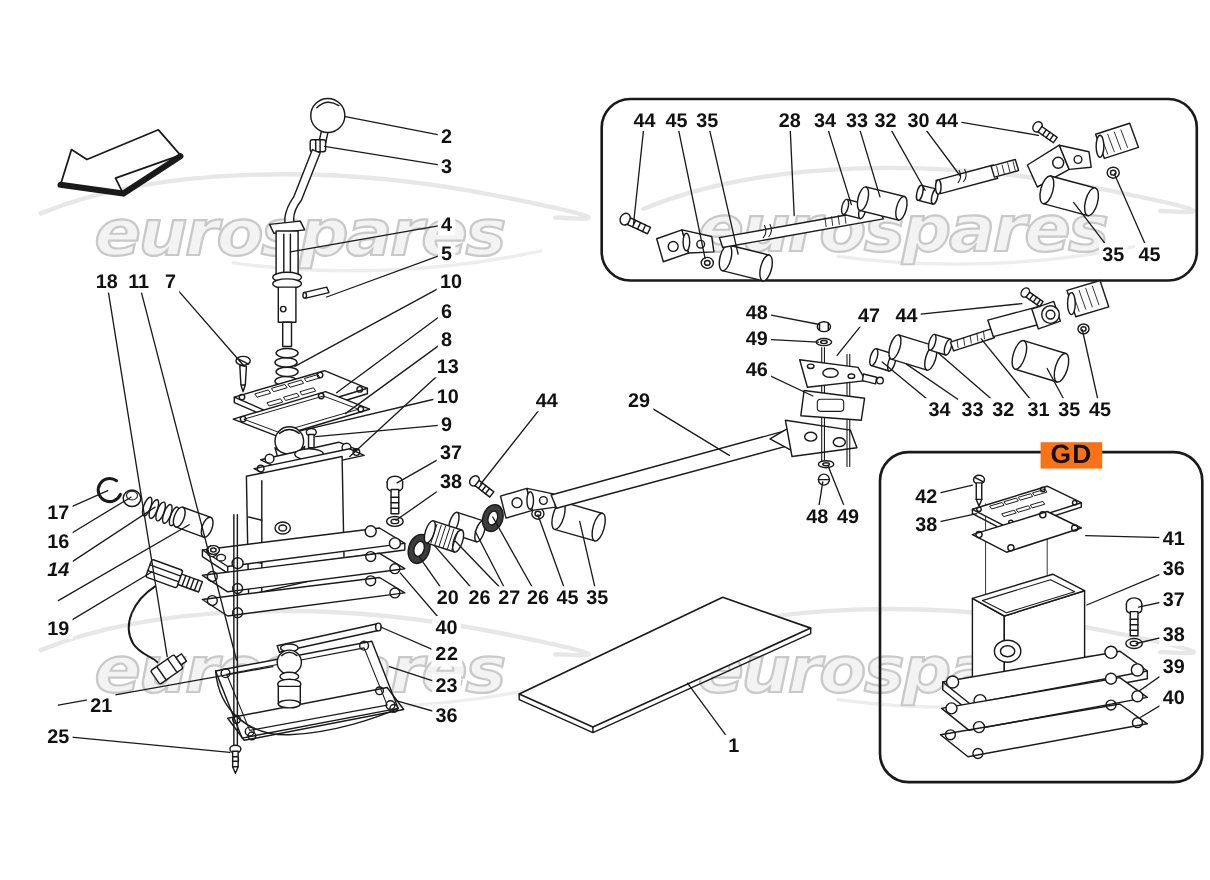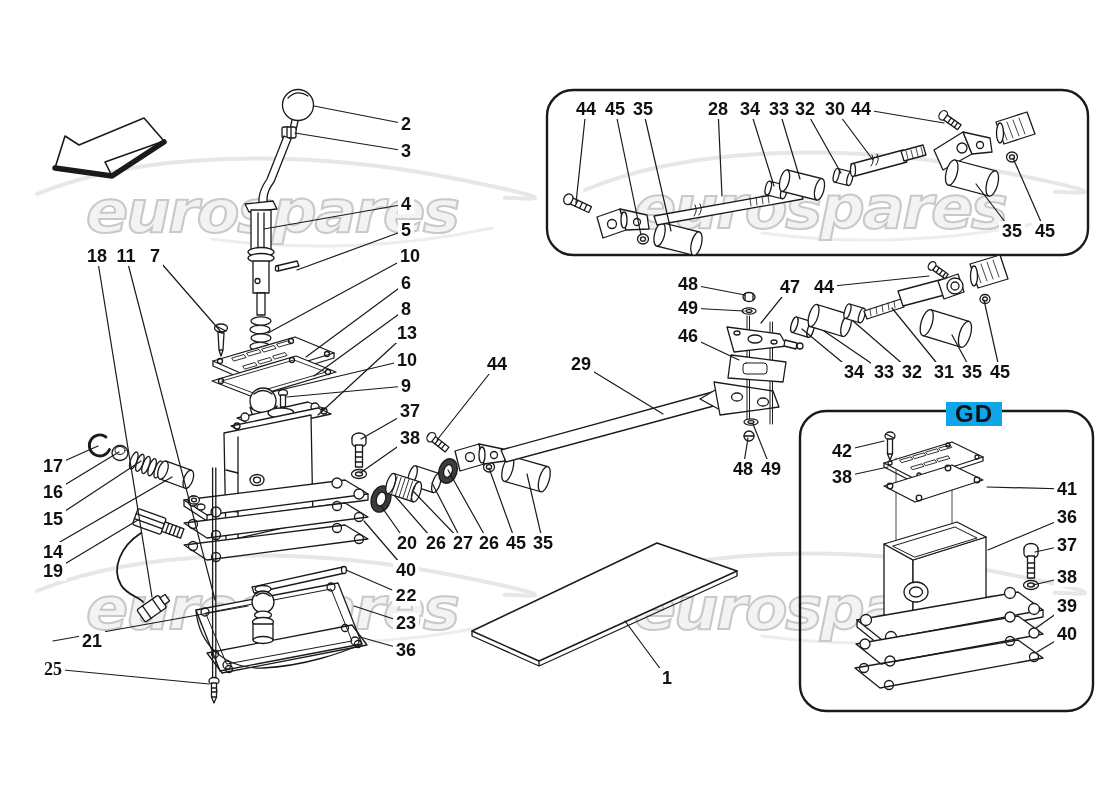--- a/index.html
+++ b/index.html
@@ -2,21 +2,21 @@
 <html><head>
 <meta charset="utf-8">
 <style>
   html,body{margin:0;padding:0;background:#fff;}
   .stage{position:relative;width:1100px;height:800px;background:#fff;overflow:hidden;
          font-family:"Liberation Sans",sans-serif;}
   .stage svg{position:absolute;left:0;top:0;}
   .callout{position:absolute;transform:translate(-50%,-50%);font:bold 18px/1 "Liberation Sans",sans-serif;
            color:#111;background:#fff;padding:1px 3px;white-space:nowrap;z-index:3;}
   .gd-label{position:absolute;transform:translate(-50%,-50%);font:bold 24px/1 "Liberation Sans",sans-serif;
-            color:#111;background:#0ea5e9;padding:0 9px;z-index:3;letter-spacing:1px;}
+            color:#111;background:#f97316;padding:0 9px;z-index:3;letter-spacing:1px;}
   .wm{font-family:"DejaVu Sans",sans-serif;font-weight:bold;font-style:italic;
       font-size:58px;letter-spacing:-2px;}
   #leaders line{stroke:#1a1a1a;stroke-width:1.2;}
   #parts *{vector-effect:none;}
 </style>
 </head>
 <body>
 
 <div class="stage">
 <svg width="1100" height="800" viewBox="0 0 1100 800">
@@ -588,24 +588,24 @@
   </g>
 </svg>
 
 <div class="gd-label" style="left:974px;top:414px;">GD</div>
 <div class="callout" style="left: 97px; top: 256px;">18</div>
     <div class="callout" style="left: 126px; top: 256px;">11</div>
     <div class="callout" style="left: 155px; top: 256px;">7</div>
     <div class="callout" style="left: 53px; top: 466px;">17</div>
     <div class="callout" style="left: 53px; top: 492px;">16</div>
     <div class="callout" style="left: 53px; top: 519px;">15</div>
-    <div class="callout" style="left: 53px; top: 552px;">14</div>
+    <div class="callout" style="left: 53px; top: 518px; font-style: italic;">14</div>
     <div class="callout" style="left: 53px; top: 571px;">19</div>
     <div class="callout" style="left: 53px; top: 641px; margin-left: 39px;">21</div>
-    <div class="callout" style="left: 53px; top: 669px; font-family: Liberation Serif, serif;">25</div>
+    <div class="callout" style="left: 53px; top: 669px;">25</div>
     <div class="callout" style="left: 406px; top: 124px;">2</div>
     <div class="callout" style="left: 406px; top: 151px;">3</div>
     <div class="callout" style="left: 406px; top: 204px;">4</div>
     <div class="callout" style="left: 406px; top: 230px;">5</div>
     <div class="callout" style="left: 410px; top: 256px;">10</div>
     <div class="callout" style="left: 406px; top: 283px;">6</div>
     <div class="callout" style="left: 406px; top: 309px;">8</div>
     <div class="callout" style="left: 407px; top: 333px;">13</div>
     <div class="callout" style="left: 407px; top: 360px;">10</div>
     <div class="callout" style="left: 406px; top: 386px;">9</div>

